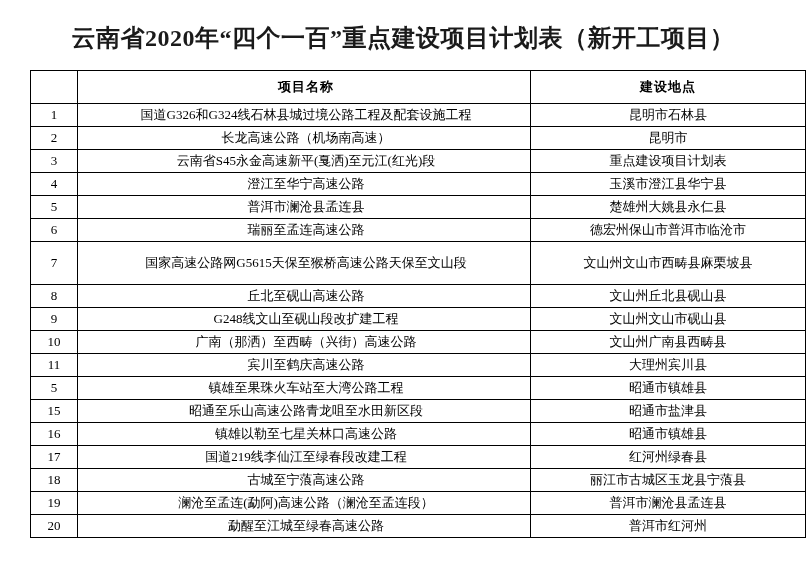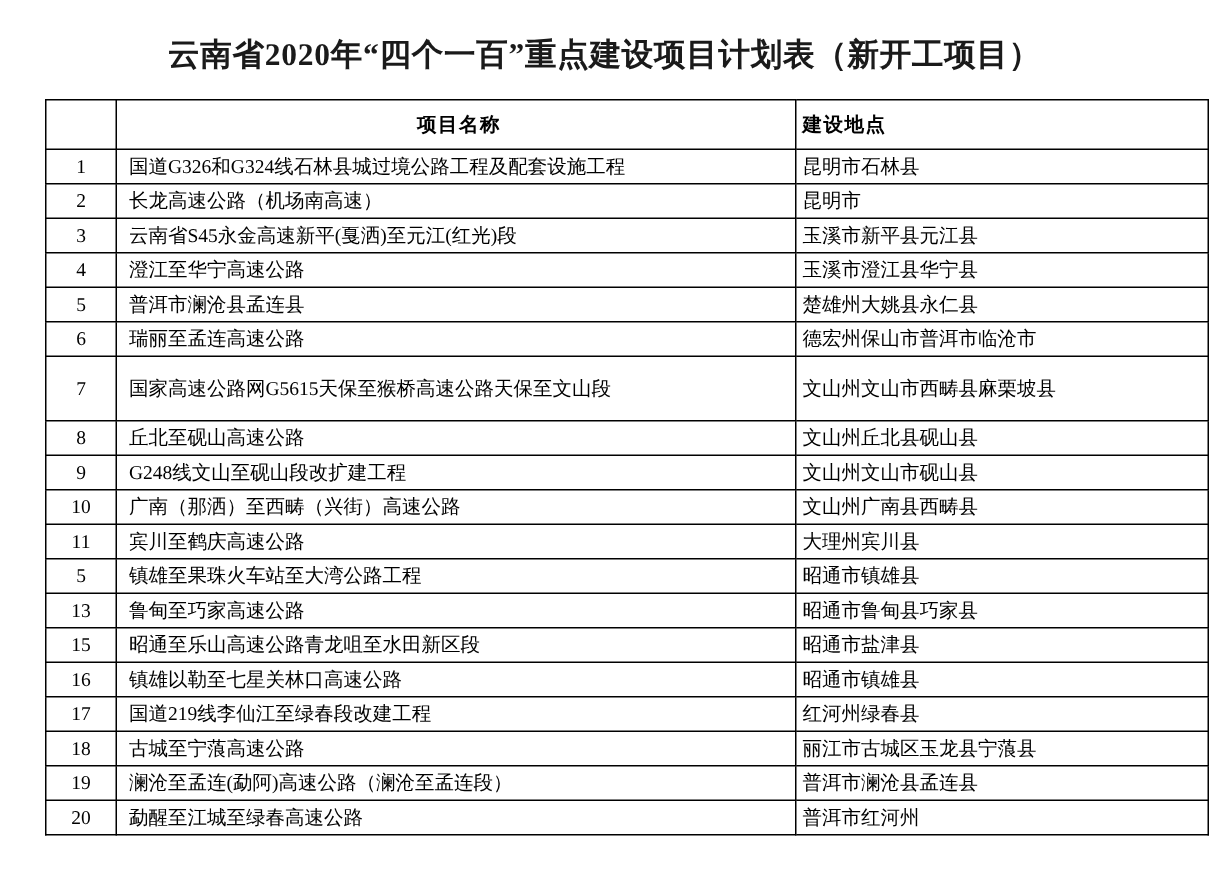--- a/index.html
+++ b/index.html
@@ -16,21 +16,21 @@
   }
   .page {
     width: 806px;
     height: 585px;
     position: relative;
     box-sizing: border-box;
     padding: 0 30px;
   }
   .doc-title {
     text-align: center;
-    font-size: 21px;
+    font-size: 24px;
     font-weight: bold;
     color: #1a1a1a;
     letter-spacing: 0.5px;
     padding-top: 22px;
     padding-bottom: 16px;
     font-family: "Liberation Serif", "DejaVu Serif", serif;
   }
   table.plan-table {
     border-collapse: collapse;
     width: 746px;
@@ -44,26 +44,26 @@
     line-height: 1.25;
     vertical-align: middle;
     color: #000;
   }
   .col-no {
     width: 38px;
     text-align: center;
   }
   .col-name {
     width: 440px;
-    text-align: left;
+    text-align: center;
     padding-left: 8px !important;
   }
   .col-loc {
     width: 266px;
-    text-align: left;
+    text-align: center;
   }
   thead td {
     text-align: center;
     font-weight: bold;
     font-size: 16px;
     height: 30px;
     letter-spacing: 1px;
   }
   thead td.head-no {
     border-top: 1px solid #000;
@@ -103,21 +103,21 @@
           <td class="col-loc loc-multi">昆明市石林县</td>
         </tr>
         <tr>
           <td class="col-no">2</td>
           <td class="col-name name-cell">长龙高速公路（机场南高速）</td>
           <td class="col-loc loc-multi">昆明市</td>
         </tr>
         <tr>
           <td class="col-no">3</td>
           <td class="col-name name-cell">云南省S45永金高速新平(戛洒)至元江(红光)段</td>
-          <td class="col-loc loc-multi">玉溪市新平县元江县</td>
+          <td class="col-loc loc-multi">重点建设项目计划表</td>
         </tr>
         <tr>
           <td class="col-no">4</td>
           <td class="col-name name-cell">澄江至华宁高速公路</td>
           <td class="col-loc loc-multi">玉溪市澄江县华宁县</td>
         </tr>
         <tr>
           <td class="col-no">5</td>
           <td class="col-name name-cell">普洱市澜沧县孟连县</td>
           <td class="col-loc loc-multi">楚雄州大姚县永仁县</td>
@@ -151,25 +151,20 @@
           <td class="col-no">11</td>
           <td class="col-name name-cell">宾川至鹤庆高速公路</td>
           <td class="col-loc loc-multi">大理州宾川县</td>
         </tr>
         <tr>
           <td class="col-no">5</td>
           <td class="col-name name-cell">镇雄至果珠火车站至大湾公路工程</td>
           <td class="col-loc loc-multi">昭通市镇雄县</td>
         </tr>
         <tr>
-          <td class="col-no">13</td>
-          <td class="col-name name-cell">鲁甸至巧家高速公路</td>
-          <td class="col-loc loc-multi">昭通市鲁甸县巧家县</td>
-        </tr>
-        <tr>
           <td class="col-no">15</td>
           <td class="col-name name-cell">昭通至乐山高速公路青龙咀至水田新区段</td>
           <td class="col-loc loc-multi">昭通市盐津县</td>
         </tr>
         <tr>
           <td class="col-no">16</td>
           <td class="col-name name-cell">镇雄以勒至七星关林口高速公路</td>
           <td class="col-loc loc-multi">昭通市镇雄县</td>
         </tr>
         <tr>

